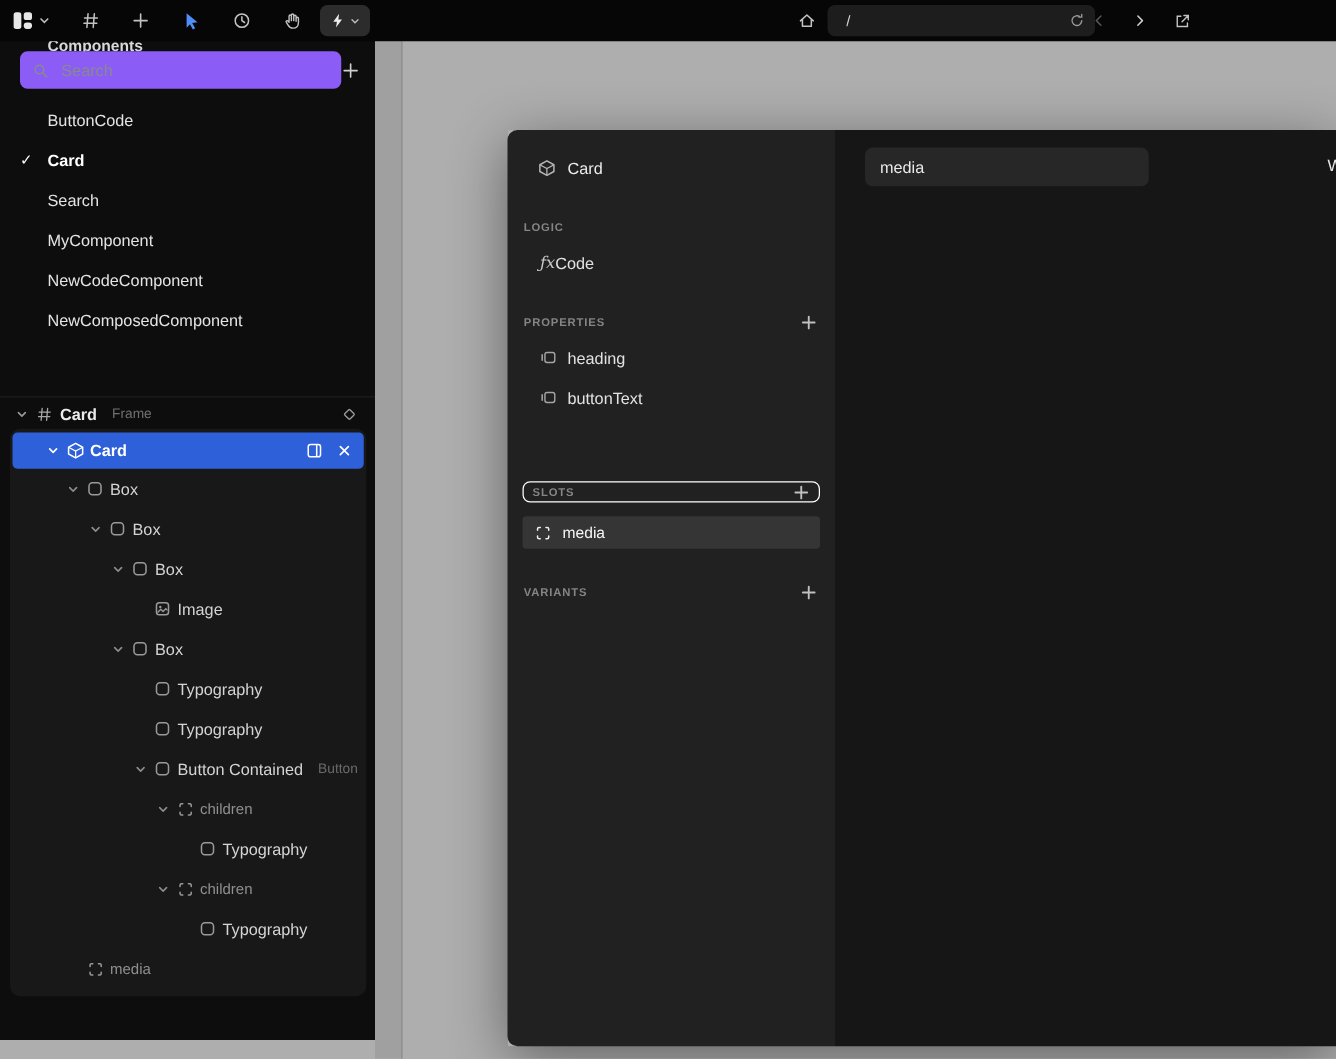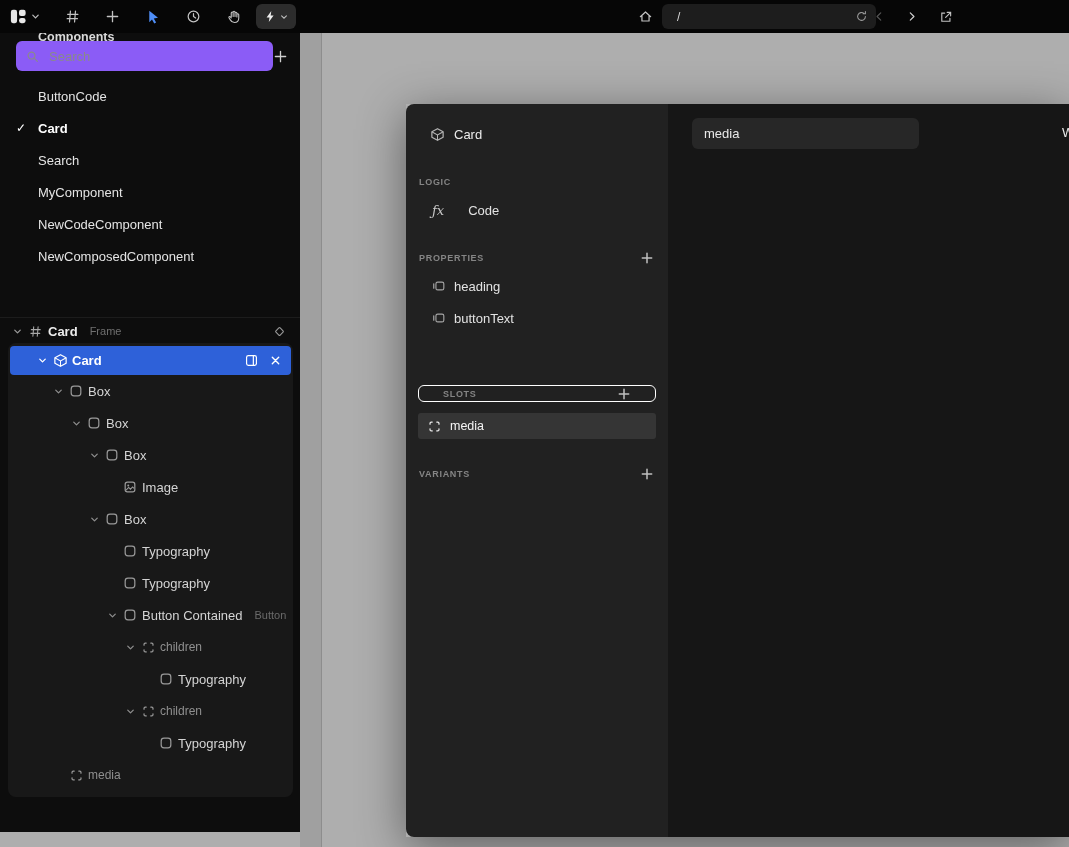--- a/index.html
+++ b/index.html
@@ -48,30 +48,30 @@
   .canvas-strip{position:absolute;left:300px;top:33px;width:21px;height:814px;background:#a0a0a0;border-right:1px solid #8d8d8d;z-index:1}
 
   
   .modal{position:absolute;left:406px;top:104px;width:663px;height:733px;display:flex;z-index:10;box-shadow:0 10px 44px rgba(0,0,0,.45)}
   .mcol-left{position:relative;width:262px;background:#212121;border-radius:8px 0 0 8px}
   .mcol-right{position:relative;flex:1;background:#161616}
   .seclabel{font-size:9px;font-weight:700;letter-spacing:.7px;color:#858585}
   .m-comp{position:absolute;top:18px;left:24px;height:24px;display:flex;align-items:center;gap:9px;color:#ececec}
   .m-comp .icon{color:#b5b5b5}
   .m-logic-label{position:absolute;top:73px;left:13px}
-  .m-code{position:absolute;top:94px;left:26px;height:24px;display:flex;align-items:center;gap:24px;color:#e2e2e2;cursor:pointer}
+  .m-code{position:absolute;top:94px;left:26px;height:24px;display:flex;align-items:center;gap:0;color:#e2e2e2;cursor:pointer}
   .fx{font-family:"DejaVu Serif",serif;font-style:italic;font-size:13px;color:#c8c8c8}
   .m-props-head,.m-variants-head{position:absolute;left:13px;right:14px;height:16px;display:flex;align-items:center;justify-content:space-between}
   .m-props-head{top:146px}
   .m-variants-head{top:362px}
   .plus-btn{color:#c0c0c0;cursor:pointer}
   .m-props-list{position:absolute;top:166px;left:0;right:0}
   .prop-row{height:32px;display:flex;align-items:center;gap:8px;padding-left:26px;color:#e2e2e2;cursor:pointer}
   .prop-row .icon{color:#a5a5a5}
-  .m-slots-box{position:absolute;top:281px;left:12px;width:238px;height:17px;border:1.5px solid #ffffff;border-radius:6px;display:flex;align-items:center;justify-content:space-between;padding:0 24px;box-sizing:border-box}
+  .m-slots-box{position:absolute;top:281px;left:12px;width:238px;height:17px;border:1.5px solid #ffffff;border-radius:6px;display:flex;align-items:center;justify-content:space-between;padding:0 7px;box-sizing:border-box}
   .m-slots-list{position:absolute;top:309px;left:12px;width:238px}
   .slot-row{height:26px;background:#353535;border-radius:3px;display:flex;align-items:center;gap:9px;padding-left:10px;font-size:12.5px;color:#f5f5f5;cursor:pointer}
   .slot-row .icon{color:#eee}
   .name-input{position:absolute;left:24px;top:14px;width:227px;height:31px;background:#272727;border:none;outline:none;border-radius:6px;color:#e9e9e9;font-size:13px;padding:0 12px;box-sizing:border-box;font-family:inherit}
   .clipped-w{position:absolute;left:394px;top:21px;color:#e9e9e9}
 </style>
 </head>
 <body>
 
 <header class="topbar">

